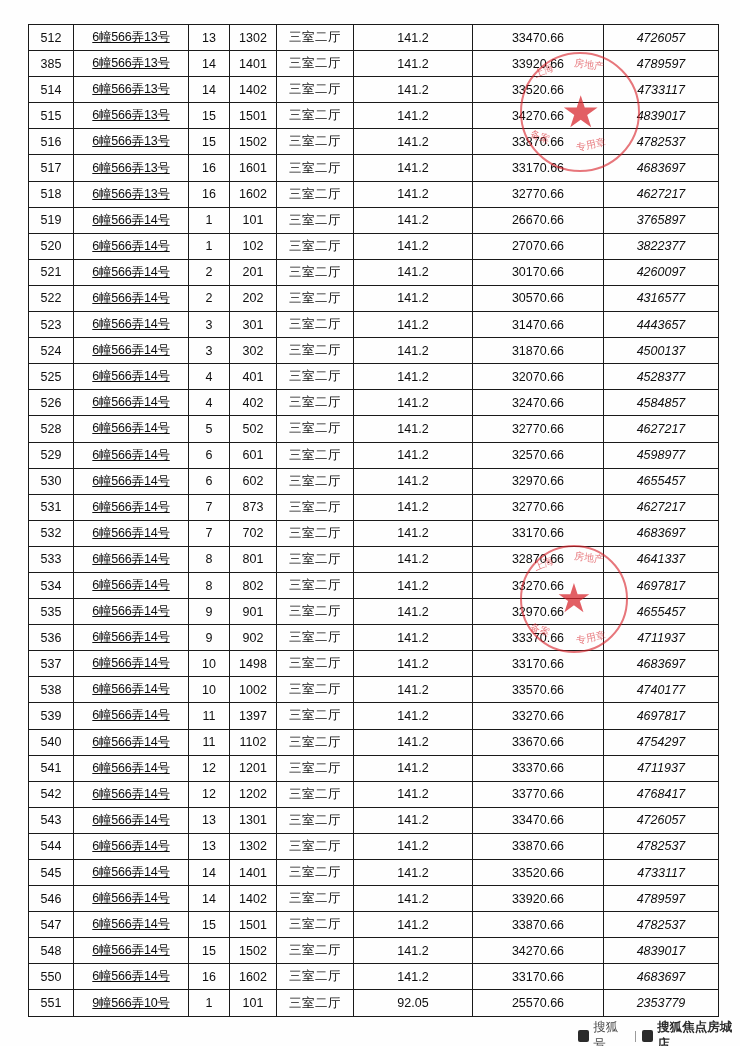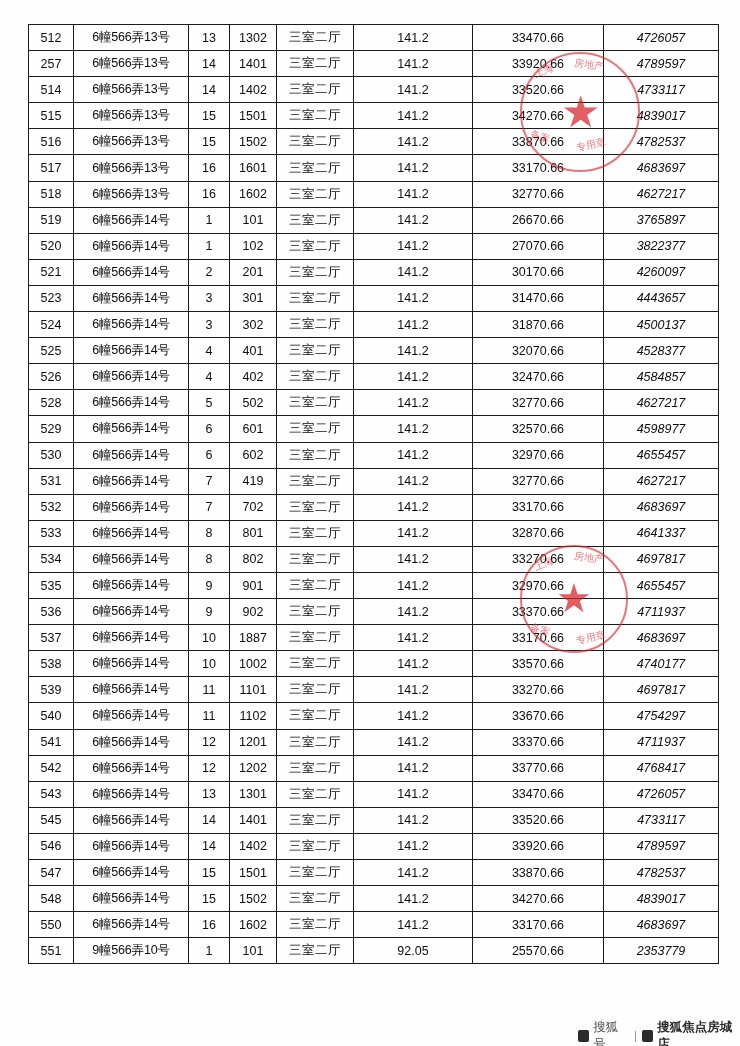--- a/index.html
+++ b/index.html
@@ -35,21 +35,21 @@
     height: 25.1px;
     padding: 0;
     font-size: 12.5px;
     color: #0d0d0d;
     text-align: center;
     vertical-align: middle;
     white-space: nowrap;
     overflow: hidden;
   }
   td.c-seq      { width: 44px;  font-size: 12.5px; }
-  td.c-bldg     { width: 114px; font-size: 12.5px; letter-spacing: -0.2px; }
+  td.c-bldg     { width: 114px; font-size: 12.5px; letter-spacing: -0.2px; text-decoration: underline; }
   td.c-floor    { width: 40px; margin-left: 21px;  }
   td.c-room     { width: 46px;  }
   td.c-type     { width: 76px;  letter-spacing: 0.5px; }
   td.c-area     { width: 118px; }
   td.c-total    { width: 130px; }
   td.c-unit     { width: 114px; font-style: italic; }
 
   
   .stamp {
     position: absolute;
@@ -128,21 +128,21 @@
           <td class="c-seq">512</td>
           <td class="c-bldg">6幢566弄13号</td>
           <td class="c-floor">13</td>
           <td class="c-room">1302</td>
           <td class="c-type">三室二厅</td>
           <td class="c-area">141.2</td>
           <td class="c-total">33470.66</td>
           <td class="c-unit">4726057</td>
         </tr>
         <tr>
-          <td class="c-seq">257</td>
+          <td class="c-seq">385</td>
           <td class="c-bldg">6幢566弄13号</td>
           <td class="c-floor">14</td>
           <td class="c-room">1401</td>
           <td class="c-type">三室二厅</td>
           <td class="c-area">141.2</td>
           <td class="c-total">33920.66</td>
           <td class="c-unit">4789597</td>
         </tr>
         <tr>
           <td class="c-seq">514</td>
@@ -218,20 +218,30 @@
           <td class="c-seq">521</td>
           <td class="c-bldg">6幢566弄14号</td>
           <td class="c-floor">2</td>
           <td class="c-room">201</td>
           <td class="c-type">三室二厅</td>
           <td class="c-area">141.2</td>
           <td class="c-total">30170.66</td>
           <td class="c-unit">4260097</td>
         </tr>
         <tr>
+          <td class="c-seq">522</td>
+          <td class="c-bldg">6幢566弄14号</td>
+          <td class="c-floor">2</td>
+          <td class="c-room">202</td>
+          <td class="c-type">三室二厅</td>
+          <td class="c-area">141.2</td>
+          <td class="c-total">30570.66</td>
+          <td class="c-unit">4316577</td>
+        </tr>
+        <tr>
           <td class="c-seq">523</td>
           <td class="c-bldg">6幢566弄14号</td>
           <td class="c-floor">3</td>
           <td class="c-room">301</td>
           <td class="c-type">三室二厅</td>
           <td class="c-area">141.2</td>
           <td class="c-total">31470.66</td>
           <td class="c-unit">4443657</td>
         </tr>
         <tr>
@@ -291,21 +301,21 @@
           <td class="c-room">602</td>
           <td class="c-type">三室二厅</td>
           <td class="c-area">141.2</td>
           <td class="c-total">32970.66</td>
           <td class="c-unit">4655457</td>
         </tr>
         <tr>
           <td class="c-seq">531</td>
           <td class="c-bldg">6幢566弄14号</td>
           <td class="c-floor">7</td>
-          <td class="c-room">419</td>
+          <td class="c-room">873</td>
           <td class="c-type">三室二厅</td>
           <td class="c-area">141.2</td>
           <td class="c-total">32770.66</td>
           <td class="c-unit">4627217</td>
         </tr>
         <tr>
           <td class="c-seq">532</td>
           <td class="c-bldg">6幢566弄14号</td>
           <td class="c-floor">7</td>
           <td class="c-room">702</td>
@@ -351,41 +361,41 @@
           <td class="c-room">902</td>
           <td class="c-type">三室二厅</td>
           <td class="c-area">141.2</td>
           <td class="c-total">33370.66</td>
           <td class="c-unit">4711937</td>
         </tr>
         <tr>
           <td class="c-seq">537</td>
           <td class="c-bldg">6幢566弄14号</td>
           <td class="c-floor">10</td>
-          <td class="c-room">1887</td>
+          <td class="c-room">1498</td>
           <td class="c-type">三室二厅</td>
           <td class="c-area">141.2</td>
           <td class="c-total">33170.66</td>
           <td class="c-unit">4683697</td>
         </tr>
         <tr>
           <td class="c-seq">538</td>
           <td class="c-bldg">6幢566弄14号</td>
           <td class="c-floor">10</td>
           <td class="c-room">1002</td>
           <td class="c-type">三室二厅</td>
           <td class="c-area">141.2</td>
           <td class="c-total">33570.66</td>
           <td class="c-unit">4740177</td>
         </tr>
         <tr>
           <td class="c-seq">539</td>
           <td class="c-bldg">6幢566弄14号</td>
           <td class="c-floor">11</td>
-          <td class="c-room">1101</td>
+          <td class="c-room">1397</td>
           <td class="c-type">三室二厅</td>
           <td class="c-area">141.2</td>
           <td class="c-total">33270.66</td>
           <td class="c-unit">4697817</td>
         </tr>
         <tr>
           <td class="c-seq">540</td>
           <td class="c-bldg">6幢566弄14号</td>
           <td class="c-floor">11</td>
           <td class="c-room">1102</td>
@@ -416,20 +426,30 @@
         </tr>
         <tr>
           <td class="c-seq">543</td>
           <td class="c-bldg">6幢566弄14号</td>
           <td class="c-floor">13</td>
           <td class="c-room">1301</td>
           <td class="c-type">三室二厅</td>
           <td class="c-area">141.2</td>
           <td class="c-total">33470.66</td>
           <td class="c-unit">4726057</td>
+        </tr>
+        <tr>
+          <td class="c-seq">544</td>
+          <td class="c-bldg">6幢566弄14号</td>
+          <td class="c-floor">13</td>
+          <td class="c-room">1302</td>
+          <td class="c-type">三室二厅</td>
+          <td class="c-area">141.2</td>
+          <td class="c-total">33870.66</td>
+          <td class="c-unit">4782537</td>
         </tr>
         <tr>
           <td class="c-seq">545</td>
           <td class="c-bldg">6幢566弄14号</td>
           <td class="c-floor">14</td>
           <td class="c-room">1401</td>
           <td class="c-type">三室二厅</td>
           <td class="c-area">141.2</td>
           <td class="c-total">33520.66</td>
           <td class="c-unit">4733117</td>

